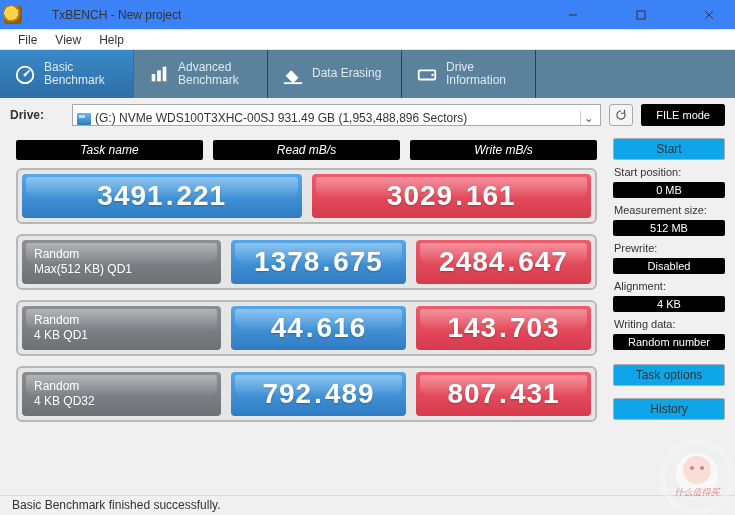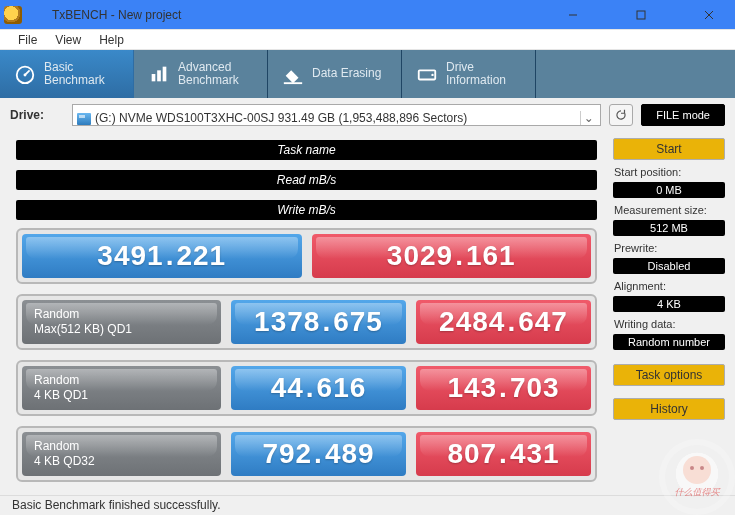--- a/index.html
+++ b/index.html
@@ -35,38 +35,38 @@
 .drive-select .chev { margin-left: auto; width: 16px; text-align: center; color: #666; border-left: 1px solid #ccc; }
 .reload { width: 24px; height: 22px; border: 1px solid #a9a9a9; border-radius: 3px; background: #f5f5f5; display: flex; align-items: center; justify-content: center; }
 .filemode { height: 22px; padding: 0 14px; background: #000; color: #fff; border: 1px solid #000; font-size: 11px; display: flex; align-items: center; border-radius: 2px; }
 
 
 .main { display: flex; gap: 10px; padding: 6px 10px 2px 10px; }
 .left { flex: 1; }
 .right { width: 112px; display: flex; flex-direction: column; gap: 4px; }
 
 
-.colhdr { display: flex; gap: 10px; margin: 2px 6px 8px 6px; flex-direction: column; }
+.colhdr { display: flex; gap: 10px; margin: 2px 6px 8px 6px; }
 .colhdr > div { flex: 1; background: #000; color: #fff; text-align: center; font-size: 12px; padding: 3px 0; border-radius: 2px; font-style: italic; font-weight: 500; }
 
 
 .rows { display: flex; flex-direction: column; gap: 10px; padding: 0 6px; }
 .row { display: flex; gap: 10px; height: 56px; border: 2px solid #b8b8b8; border-radius: 6px; padding: 4px; background: #e6e6e6; }
 .cell { flex: 1; border-radius: 4px; display: flex; align-items: center; justify-content: center; color: #fff; position: relative; overflow: hidden; }
 .cell.name { background: linear-gradient(#8b8f93, #6d7175); justify-content: flex-start; padding: 0 12px; font-size: 12px; line-height: 1.25; }
 .cell.name .t1 { font-weight: 500; }
 .cell.read { background: linear-gradient(#53a7ea, #2f7cc3); }
 .cell.write { background: linear-gradient(#f05a6a, #d63b4c); }
 .num { font-size: 28px; font-weight: 600; letter-spacing: 1px; text-shadow: 0 1px 2px rgba(0,0,0,.25); white-space: nowrap; }
 .num .dot { padding: 0 2px; }
 .cell::before { content: ""; position: absolute; left: 4px; right: 4px; top: 3px; height: 50%; border-radius: 3px 3px 10px 10px;
   background: linear-gradient(rgba(255,255,255,.35), rgba(255,255,255,0)); pointer-events: none; }
 
 
-.btn { border: 1px solid #adadad; background: #eab308; text-align: center; padding: 3px 0; font-size: 12px; border-radius: 2px; }
+.btn { border: 1px solid #adadad; background: #0ea5e9; text-align: center; padding: 3px 0; font-size: 12px; border-radius: 2px; }
 .rlabel { font-size: 11px; margin-top: 2px; padding-left: 1px; }
 .blackpill { background: #000; color: #fff; text-align: center; font-size: 11px; padding: 2px 0; border-radius: 2px; }
 
 
 .status { position: absolute; left: 0; right: 0; bottom: 0; height: 20px; padding: 2px 12px; background: #f0f0f0; border-top: 1px solid #dcdcdc; font-size: 12px; }
 
 
 .watermark { position: absolute; right: 6px; bottom: 6px; width: 64px; height: 64px; border-radius: 50%; background: radial-gradient(circle at 50% 45%, #fff 0 44%, rgba(255,255,255,0) 45%); box-shadow: 0 0 0 6px rgba(255,255,255,.4); opacity: .55; display: flex; flex-direction: column; align-items: center; justify-content: center; font-size: 9px; color: #d33; pointer-events: none; font-style: italic; }
 .watermark .face { width: 28px; height: 28px; border-radius: 50%; background: #ffd0c0; position: relative; margin-bottom: 2px; }
 .watermark .face::before, .watermark .face::after { content: ""; position: absolute; width: 4px; height: 4px; background: #a33; border-radius: 50%; top: 10px; }

